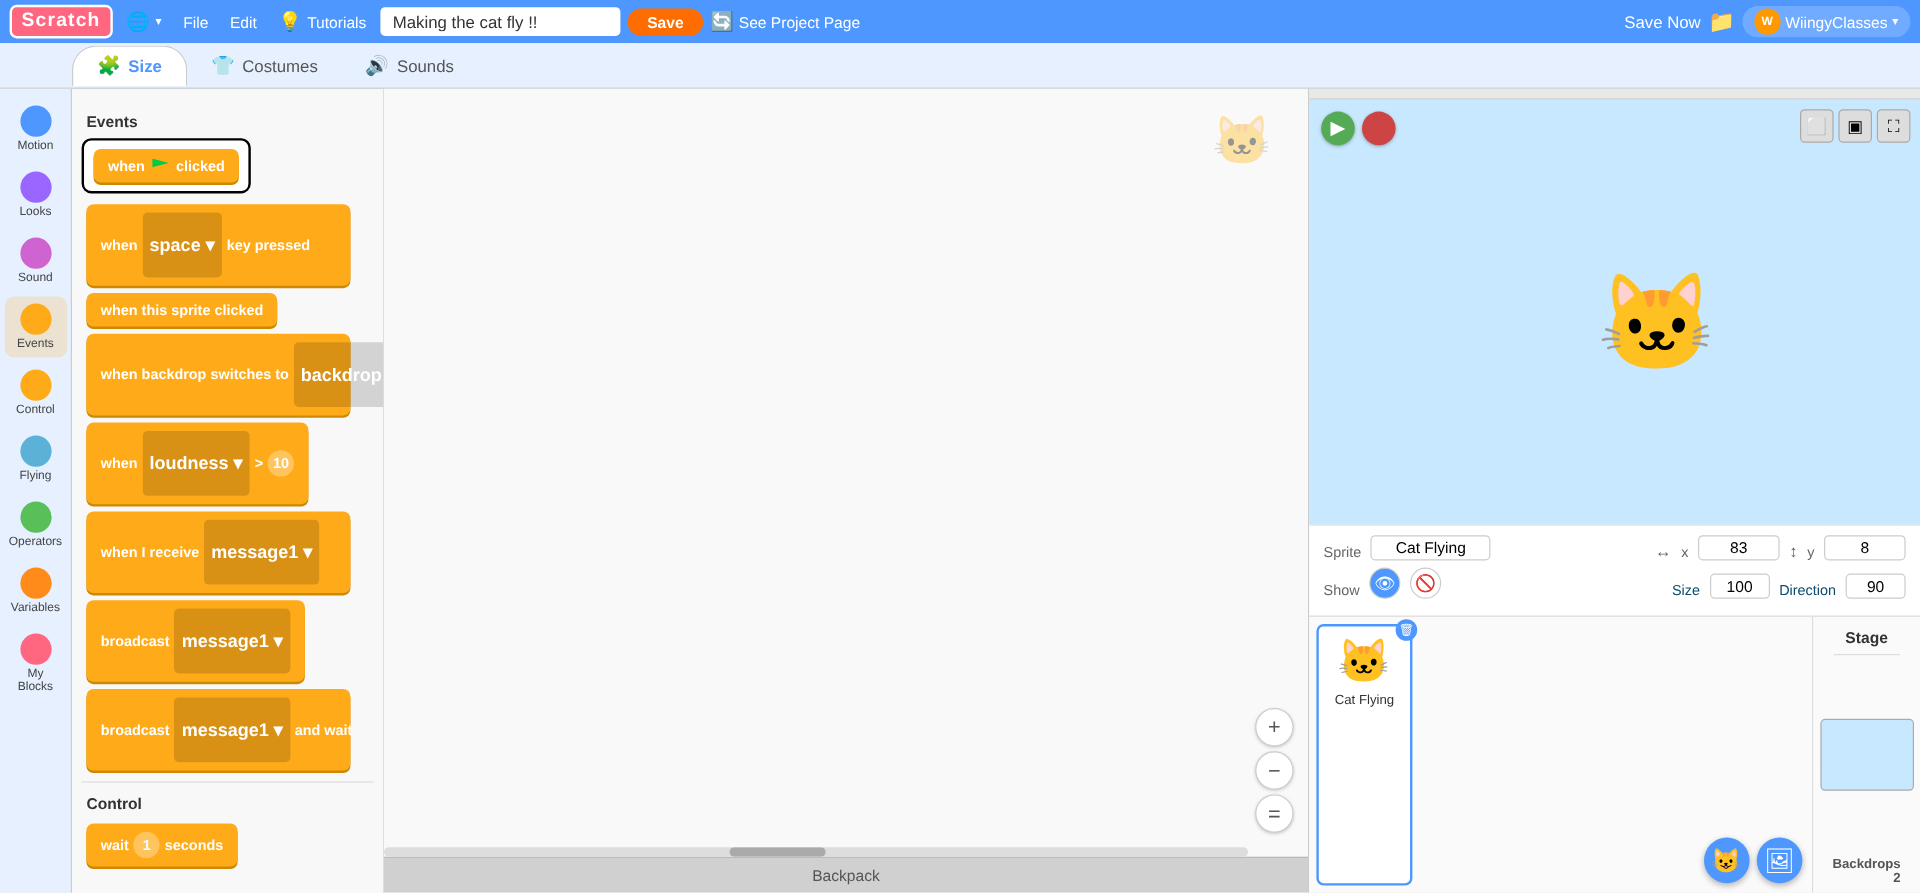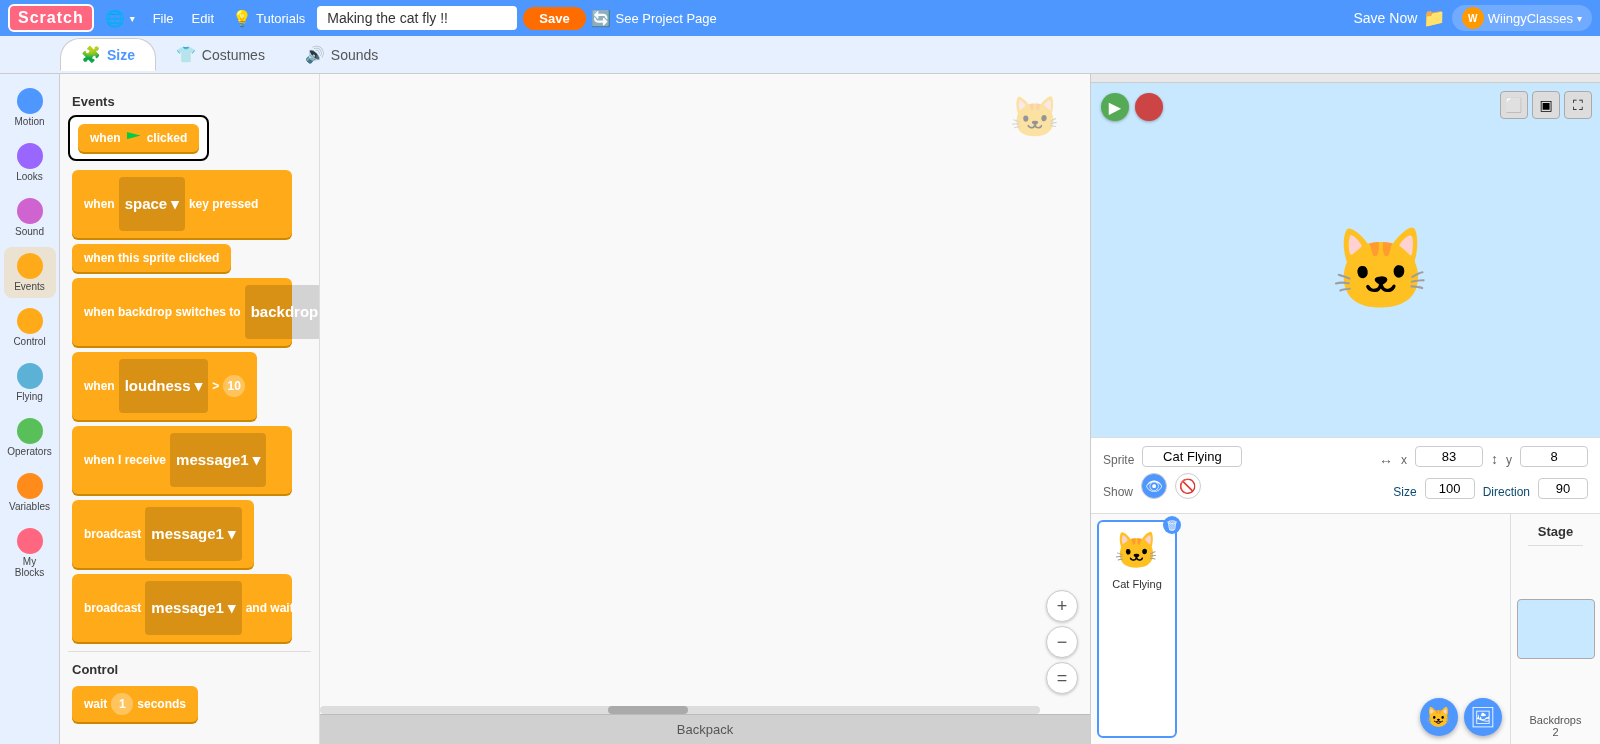--- a/index.html
+++ b/index.html
@@ -250,21 +250,21 @@
     }
     .stage-header {
       padding: 6px 10px; font-size: 13px; font-weight: 600;
       color: #333; border-bottom: 1px solid #ddd; text-align: center;
     }
     .stage-thumb {
       height: 60px; background: #c8e8ff; margin: 6px;
       border-radius: 4px; border: 1px solid #aaa;
     }
     .backdrops-info {
-      text-align: center; font-size: 11px; color: #555; padding: 2px;
+      text-align: right; font-size: 11px; color: #555; padding: 2px; font-weight: bold;
     }
 
     
     .section-divider { width: 100%; height: 1px; background: #ddd; margin: 6px 0; }
   </style>
 </head>
 <body>
 
 <div id="topnav">
   <div id="scratch-logo">

